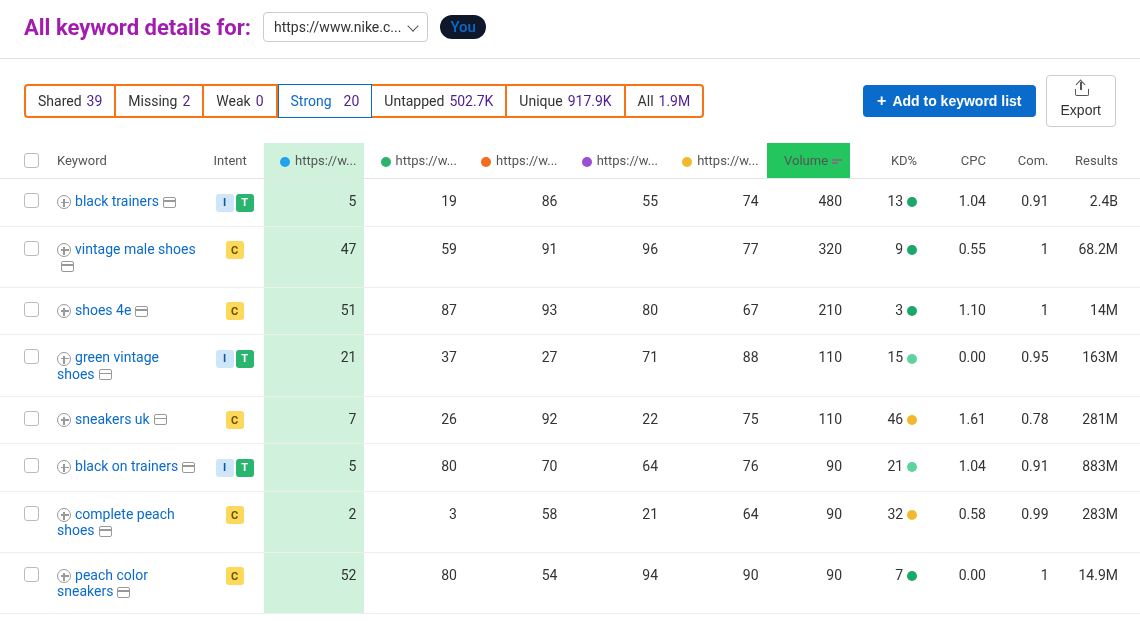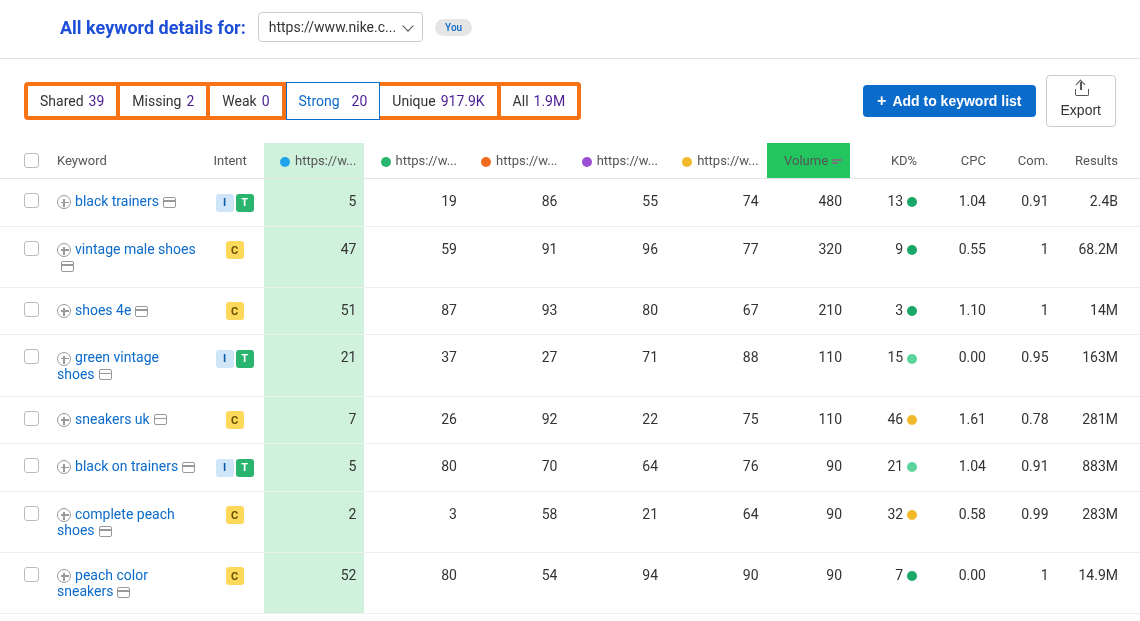--- a/index.html
+++ b/index.html
@@ -1,25 +1,25 @@
 <!DOCTYPE html>
 <html><head>
 <meta charset="utf-8">
 <style>
 * { box-sizing: border-box; margin: 0; padding: 0; }
 body { font-family: -apple-system, BlinkMacSystemFont, "Segoe UI", Roboto, sans-serif; font-size: 14px; color: #333; background: #fff; }
 .container { width: 1140px; }
 .header-row { display: flex; align-items: center; padding: 12px 24px 16px; gap: 12px; }
-.header-title { font-size: 18px; font-weight: 700; color: #1d4ed8; margin-left: 36px; }
+.header-title { font-size: 22px; font-weight: 700; color: #a21caf; }
 .url-select { display: flex; align-items: center; gap: 8px; border: 1px solid #ccc; border-radius: 4px; padding: 6px 10px; cursor: pointer; font-size: 14px; }
-.you-badge { background: #e5e5e5; color: #0b6bcb; padding: 3px 10px; border-radius: 12px; font-size: 10px; font-weight: 500; }
+.you-badge { background: #0f172a; color: #0b6bcb; padding: 3px 10px; border-radius: 12px; font-size: 15px; font-weight: 500; }
 .divider { border-top: 1px solid #e0e0e0; }
 .filter-row { display: flex; align-items: center; padding: 16px 24px; gap: 0; }
 .filter-group { display: flex; }
-.filter-btn { border: 4px solid #f97316; padding: 7px 12px; font-size: 14px; cursor: pointer; background: #fff; display: flex; align-items: center; gap: 5px; }
+.filter-btn { border: 2px solid #f97316; padding: 7px 12px; font-size: 14px; cursor: pointer; background: #fff; display: flex; align-items: center; gap: 5px; }
 .filter-btn + .filter-btn { border-left: none; }
 .filter-btn:first-child { border-radius: 4px 0 0 4px; }
 .filter-btn:last-child { border-radius: 0 4px 4px 0; }
 .filter-btn.active { border: 1px solid #0b6bcb; color: #0b6bcb; position: relative; z-index: 1; border-left: 1px solid #0b6bcb; gap: 12px; }
 .filter-count { color: #4c1d95; }
 .spacer { flex: 1; }
 .btn-primary { background: #0b6bcb; color: #fff; border: none; border-radius: 4px; padding: 8px 14px; font-size: 14px; font-weight: 600; cursor: pointer; display: flex; align-items: center; gap: 6px; }
 .btn-secondary { background: #fff; color: #333; border: 1px solid #ccc; border-radius: 4px; padding: 8px 14px; font-size: 14px; cursor: pointer; display: flex; align-items: center; gap: 6px; margin-left: 10px; flex-direction: column; }
 .table { width: 100%; border-collapse: collapse; }
 .table th { text-align: left; font-weight: 400; font-size: 13px; color: #555; padding: 10px 8px; border-bottom: 1px solid #e5e5e5; white-space: nowrap; }
@@ -86,20 +86,24 @@
         </div>
         <div class="filter-btn">
           <span>Weak</span>
           <span class="filter-count">0</span>
         </div>
         <div class="filter-btn active">
           <span>Strong</span>
           <span class="filter-count">20</span>
         </div>
         <div class="filter-btn">
+          <span>Untapped</span>
+          <span class="filter-count">502.7K</span>
+        </div>
+        <div class="filter-btn">
           <span>Unique</span>
           <span class="filter-count">917.9K</span>
         </div>
         <div class="filter-btn">
           <span>All</span>
           <span class="filter-count">1.9M</span>
         </div>
       </div>
     <div class="spacer"></div>
     <button class="btn-primary">

